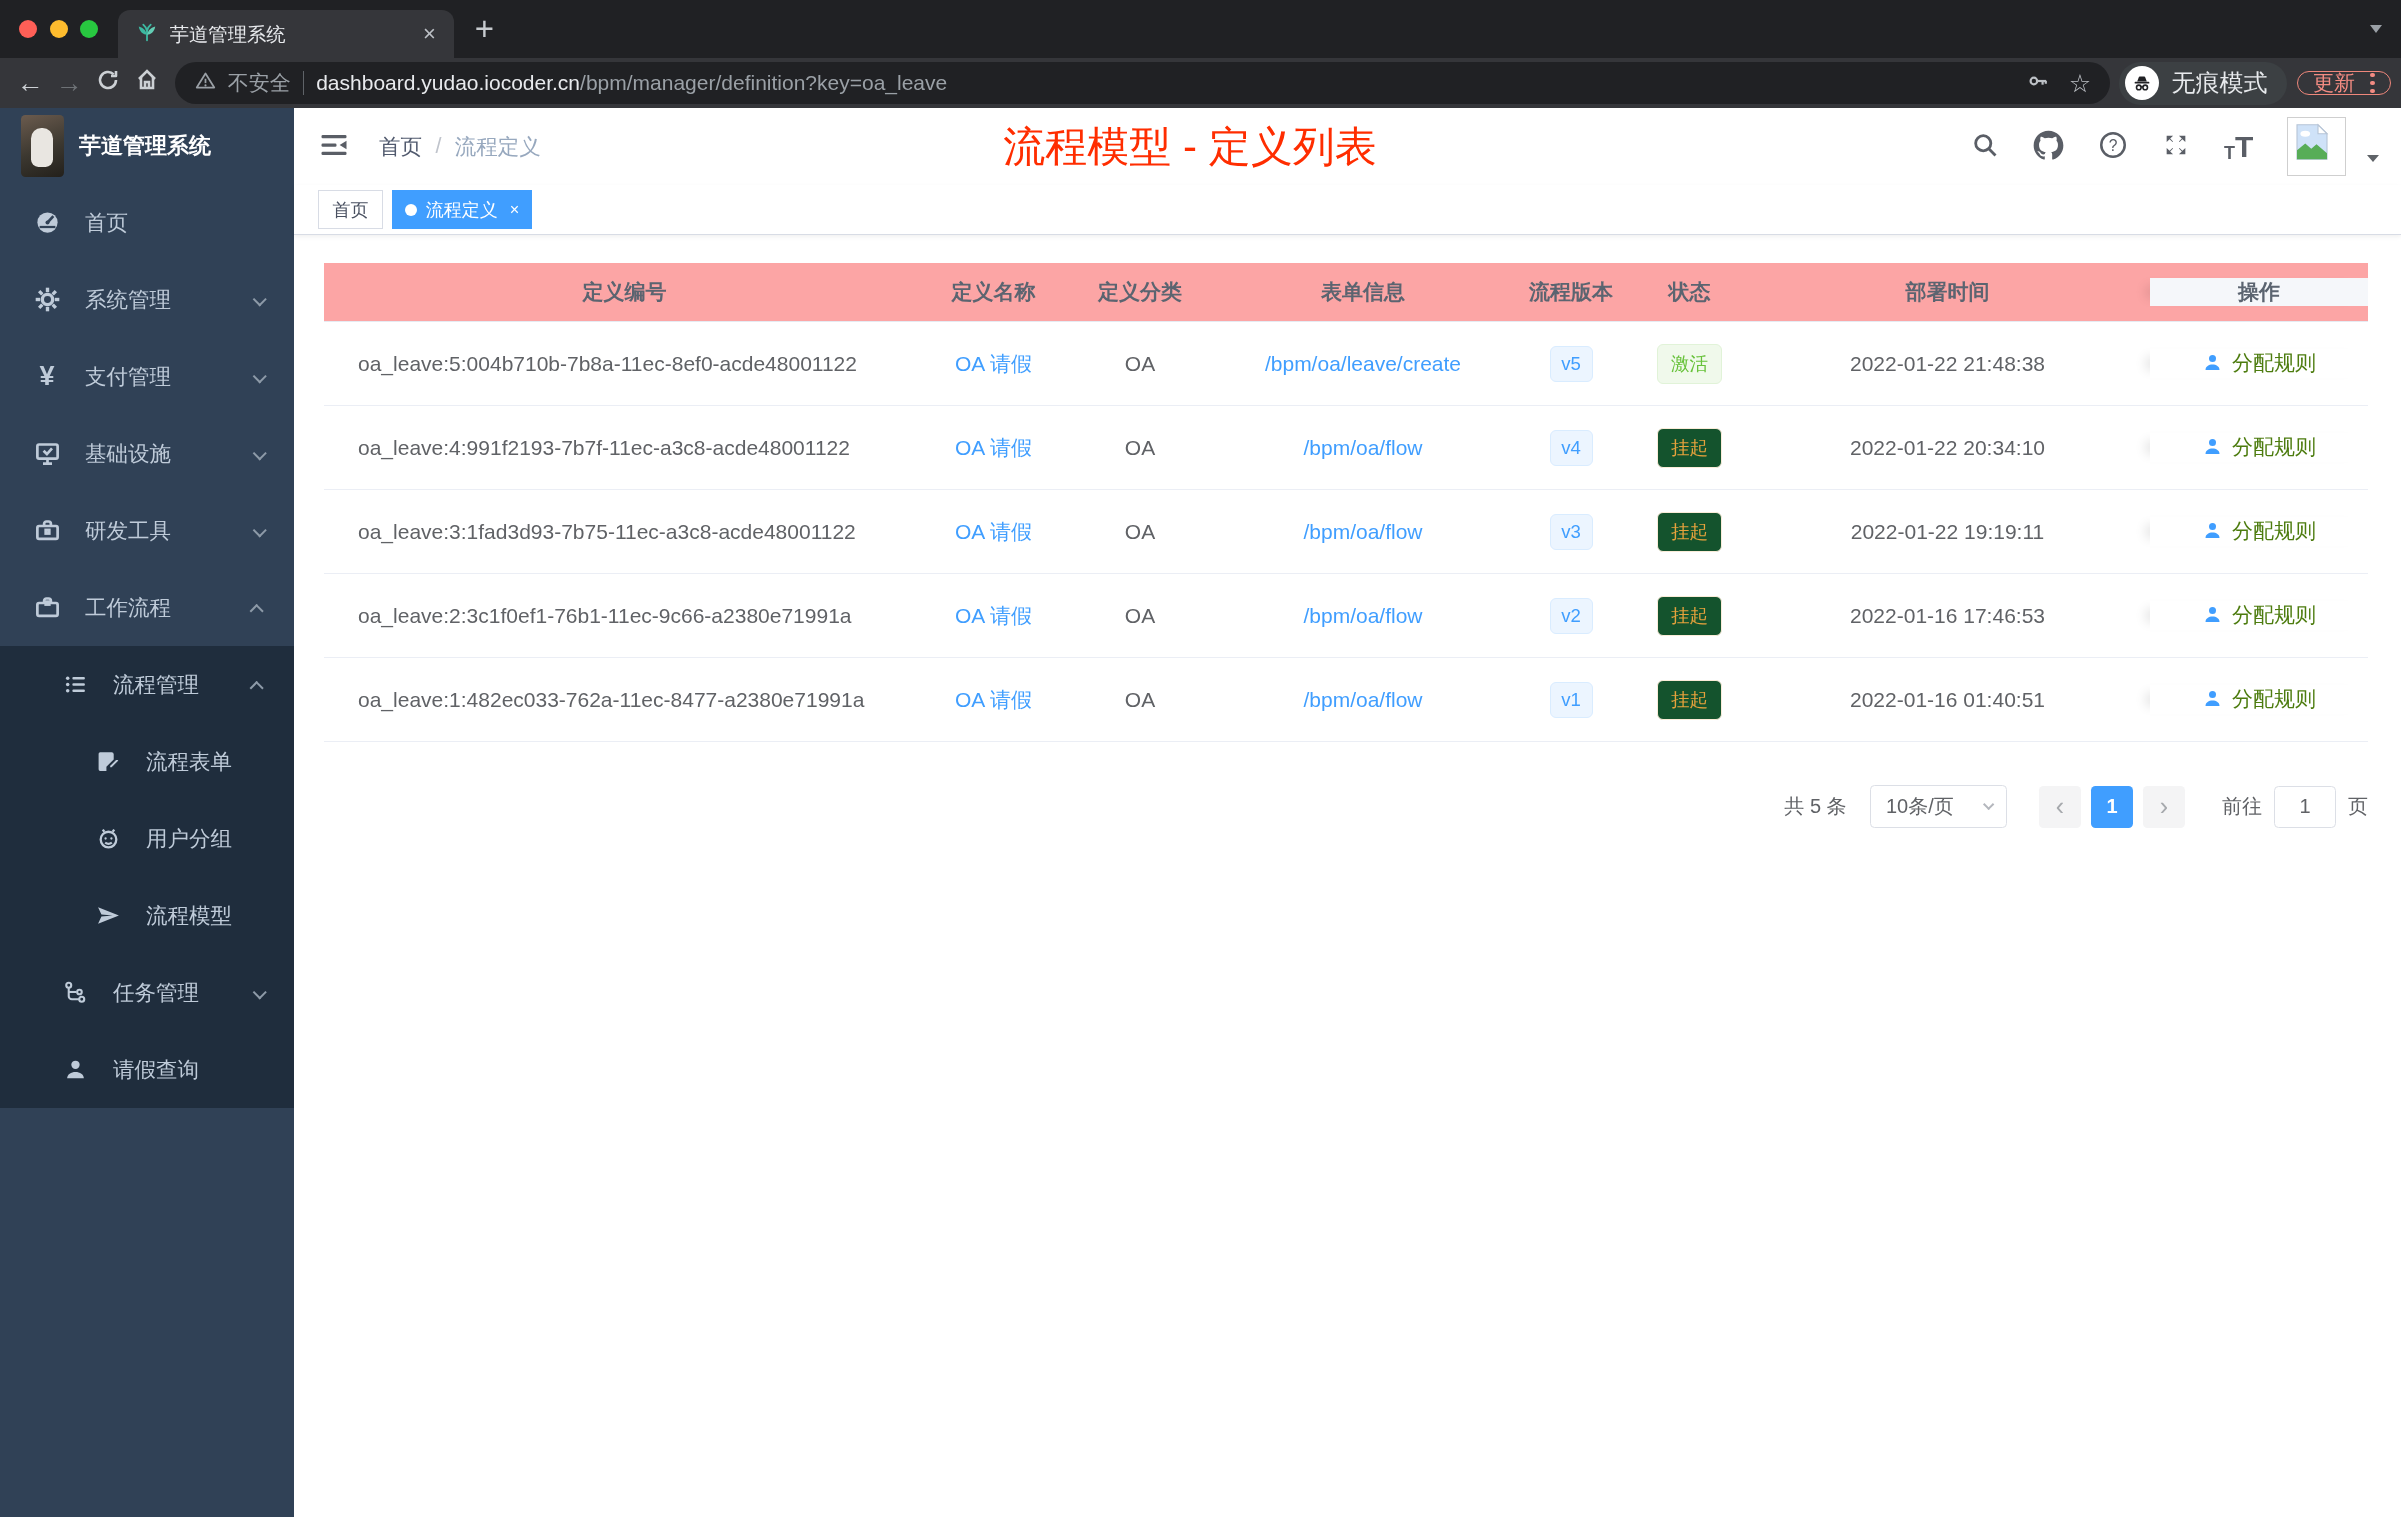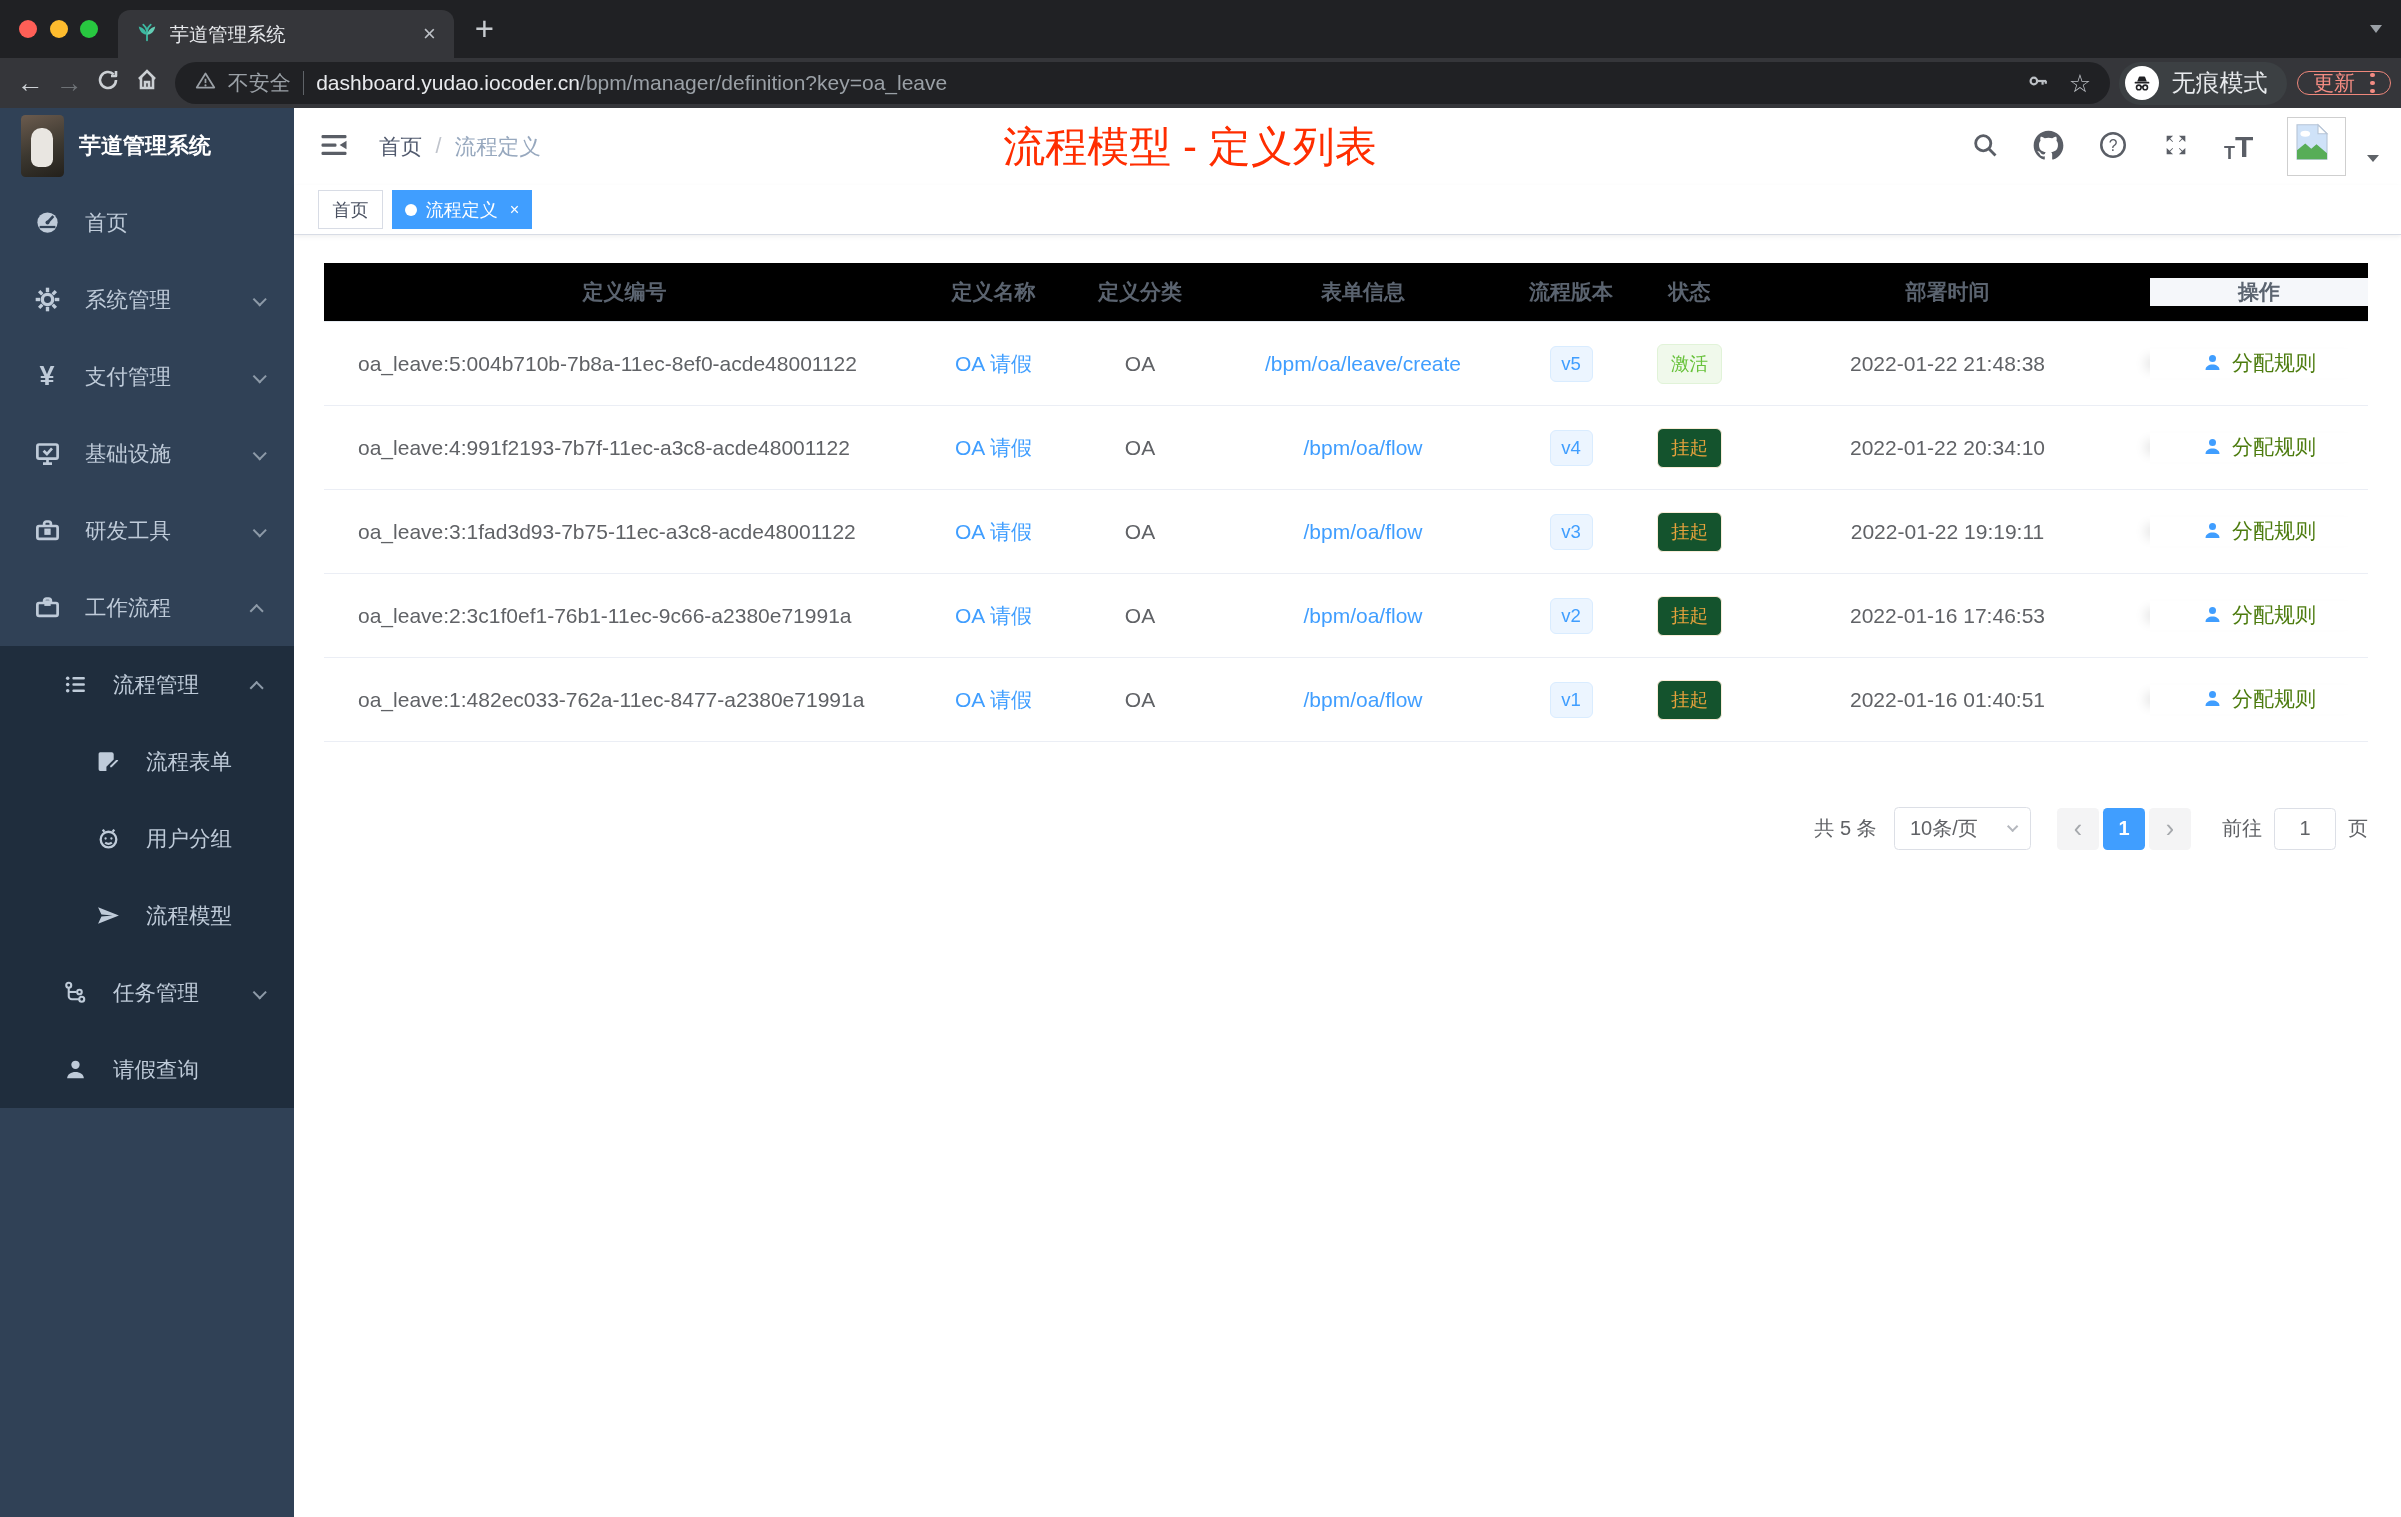--- a/index.html
+++ b/index.html
@@ -81,43 +81,43 @@
   .tag { height:39px; padding:0 13.4px; border:1.5px solid #d8dce5; background:#fff; color:#495060;
     font-size:18px; display:flex; align-items:center; gap:9px; }
   .tag.active { background:#409eff; border-color:#409eff; color:#fff; padding:0 12px; }
   .tag-dot { width:12px; height:12px; border-radius:50%; background:#fff; display:inline-block; }
   .tag-close { font-size:16.3px; margin-left:3px; }
 
   
   .content { flex:1; padding:28px 33px 0 30px; }
   .dtable { font-size:21px; color:#606266; }
   .trow { display:flex; align-items:center; height:84px; border-bottom:1.5px solid #ebeef5; background:#fff; }
-  .thead { height:59px; background:#000000; font-weight:bold; color:#5b6470; border-bottom:1.5px solid #e6ebf2; }
+  .thead { height:59px; background:#fca5a5; font-weight:bold; color:#5b6470; border-bottom:1.5px solid #e6ebf2; }
   .cell { text-align:center; flex:0 0 auto; }
   .c-id     { flex:0 0 601px; text-align:left; padding-left:34px; }
   .c-id.hd  { text-align:center; padding-left:0; }
   .c-name   { flex:0 0 137px; }
   .c-cat    { flex:0 0 156px; }
   .c-form   { flex:0 0 290px; }
   .c-ver    { flex:0 0 126px; }
   .c-status { flex:0 0 111px; }
   .c-time   { flex:1 1 auto; }
   .c-action { flex:0 0 218px; box-shadow:-12px 0 10.4px -7.4px rgba(0,0,0,.10); position:relative; }
   .thead .c-action { background:#f5f7fa; }
   .link { color:#409eff; cursor:pointer; text-decoration:none; }
   .badge-ver { display:inline-block; min-width:43px; padding:6px 9px; background:#ecf5ff;
     border:1.5px solid #d9ecff; border-radius:6px; color:#409eff; font-size:18.6px; }
   .badge-st { display:inline-block; padding:6px 13.4px; border-radius:6px; font-size:18.6px; }
   .badge-st.success { background:#f0f9eb; border:1.5px solid #e1f3d8; color:#67c23a; }
   .badge-st.warning { background:#14532d; border:1.5px solid #faecd8; color:#e6a23c; }
   .action-link { color:#4d7c0f; display:inline-flex; align-items:center; gap:9px; cursor:pointer; }
 
   
-  .pagination { display:flex; align-items:center; justify-content:flex-end; margin-top:65px;
-    font-size:20px; color:#606266; gap:4px; }
+  .pagination { display:flex; align-items:center; justify-content:flex-end; margin-top:43px;
+    font-size:20px; color:#606266; gap:10px; }
   .pg-total { margin-right:13.4px; }
   .pg-size { width:137px; height:43px; border:1.5px solid #dcdfe6; border-radius:4.5px; display:flex;
     align-items:center; justify-content:space-between; padding:0 15px; color:#606266; margin-right:22px; background:#fff; }
   .pg-size .chev-d { width:8.2px; height:8.2px; border-color:#b4b7bd; }
   .pg-btn { width:42px; height:42px; background:#f4f4f5; border-radius:4.5px; display:flex;
     align-items:center; justify-content:center; color:#a6a9ad; font-size:25px; }
   .pg-cur { width:42px; height:42px; background:#409eff; border-radius:4.5px; display:flex;
     align-items:center; justify-content:center; color:#fff; font-weight:bold; font-size:20px; }
   .pg-goto { margin-left:27px; display:flex; align-items:center; gap:12px; }
   .pg-input { width:62px; height:42px; border:1.5px solid #dcdfe6; border-radius:4.5px; text-align:center;

